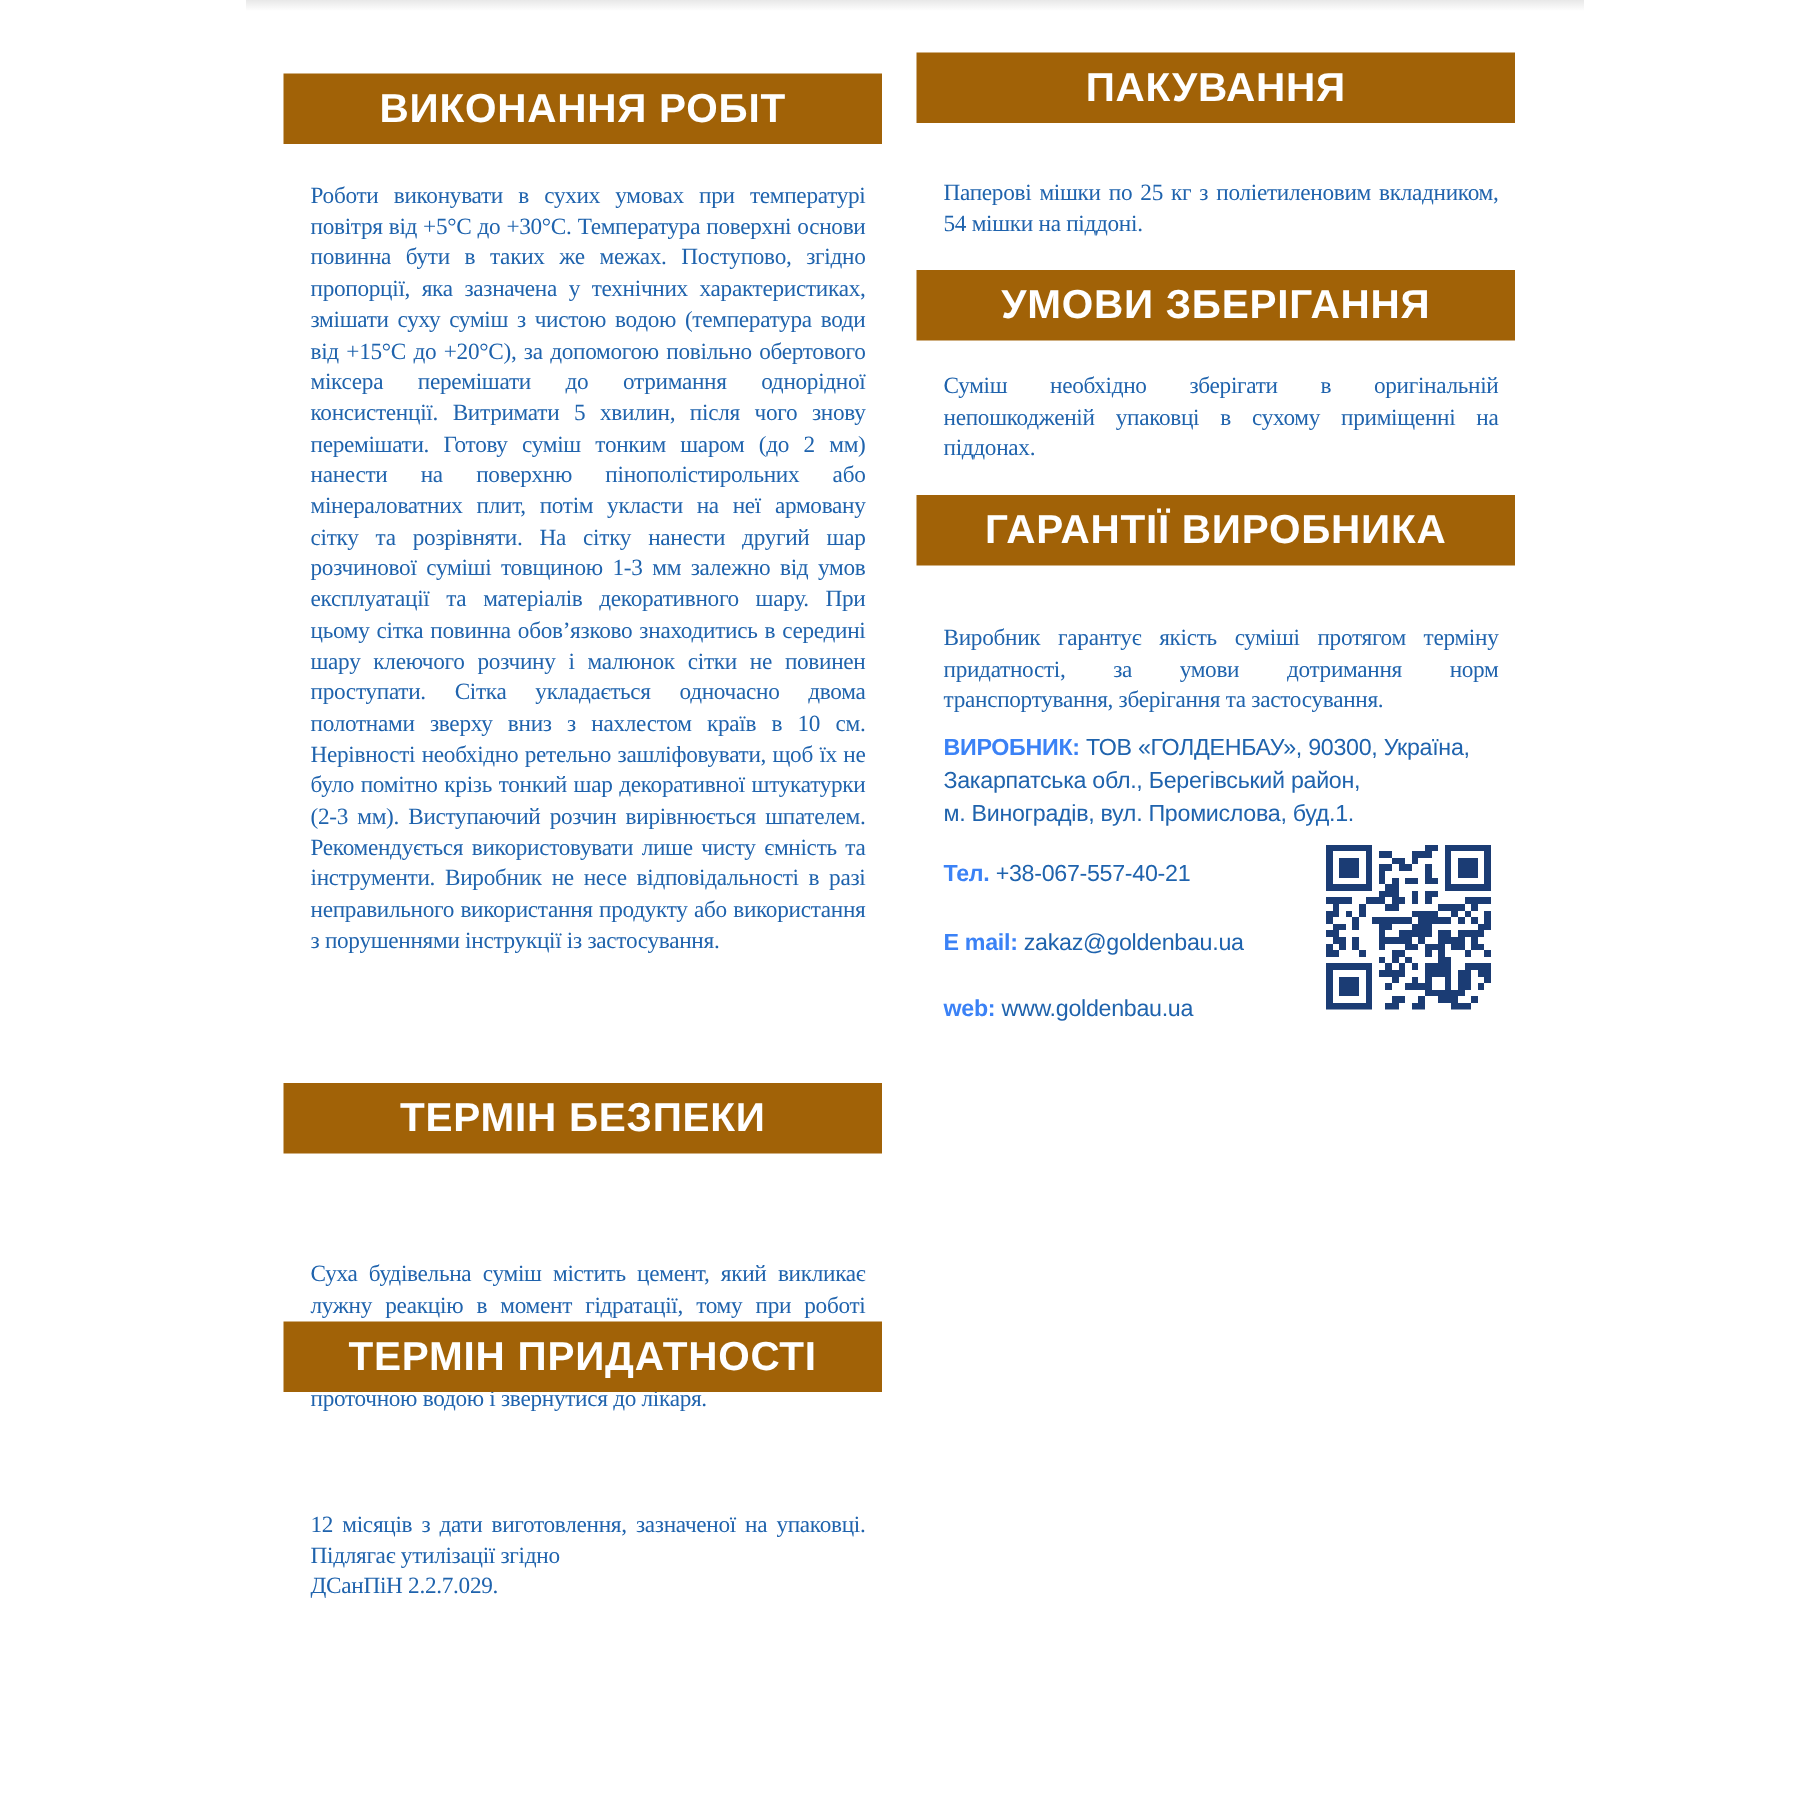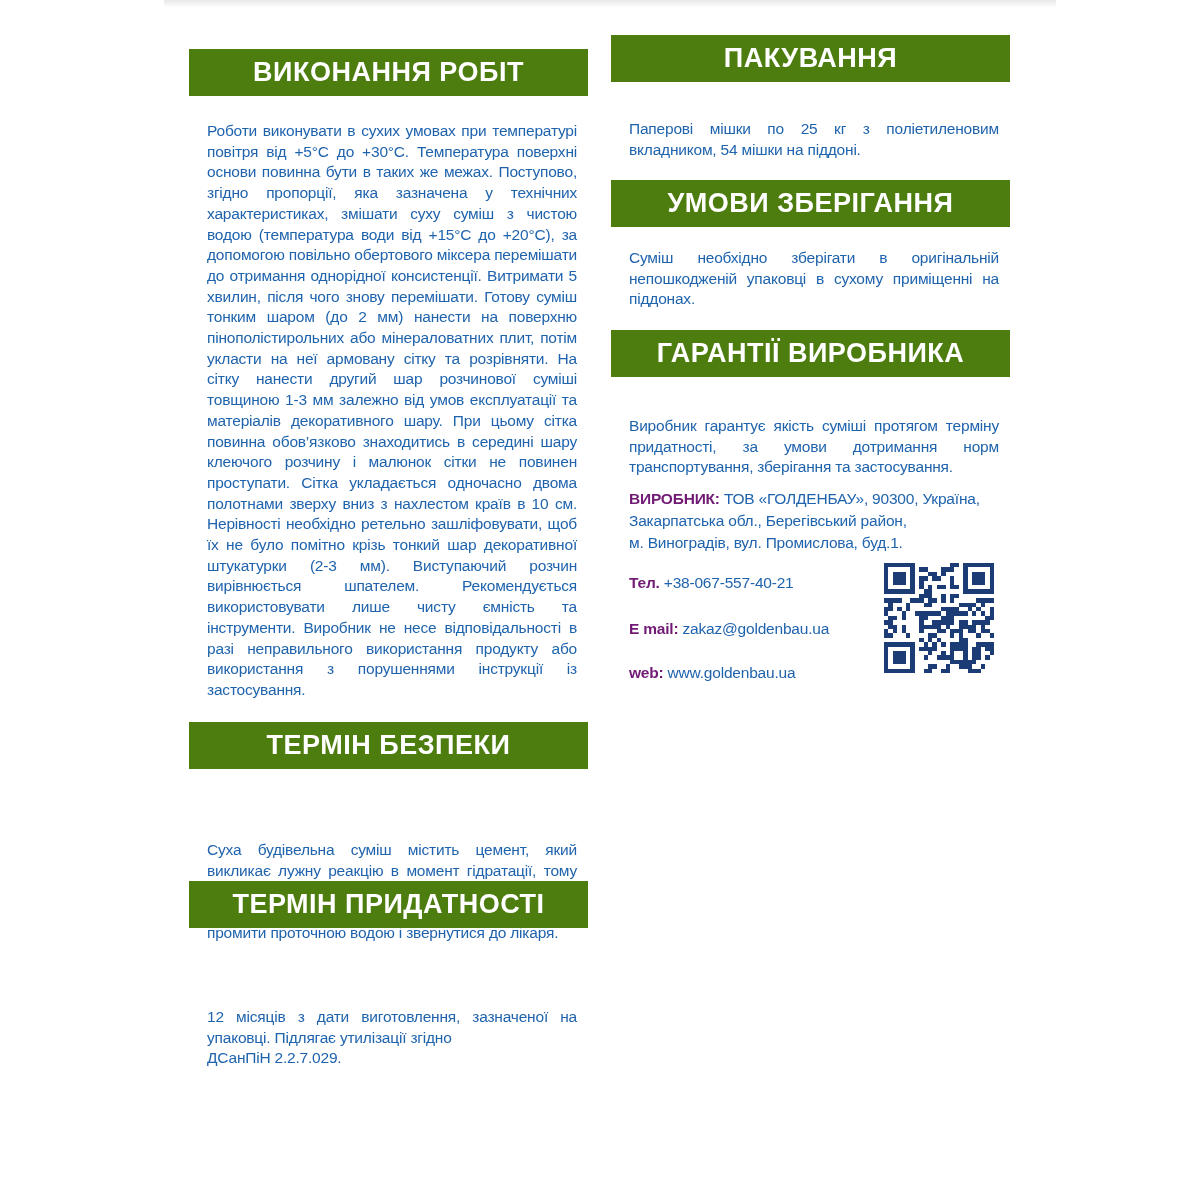--- a/index.html
+++ b/index.html
@@ -18,41 +18,42 @@
     left: 164px; top: 0; width: 892px; height: 7px;
     background: linear-gradient(to bottom, #e2e2e2, #fdfdfd);
     opacity: .8;
   }
   .col { position: absolute; width: 399px; }
   .col-left  { left: 189px; top: 0; }
   .col-right { left: 611px; top: 0; }
   .hdr {
     position: absolute;
     left: 0; width: 399px; height: 47px;
-    background: #4d7c0f;
+    background: #a16207;
     color: #ffffff;
     font-weight: bold;
     font-size: 27px;
     letter-spacing: 0.5px;
     text-align: center;
     line-height: 47px;
     white-space: nowrap;
   }
   .body-text {
     position: absolute;
     left: 0; width: 399px;
     padding: 0 11px 0 18px;
     color: #1f63ad;
     font-size: 15.5px;
     letter-spacing: -0.2px;
     line-height: 20.7px;
     text-align: justify;
+    font-family: Liberation Serif, serif;
   }
   .pre { white-space: pre-line; }
-  .label { color: #701a75; font-weight: bold; }
+  .label { color: #3b82f6; font-weight: bold; }
   .contact-row {
     position: absolute;
     left: 18px;
     color: #1f63ad;
     font-size: 15.5px;
     letter-spacing: -0.2px;
     line-height: 21px;
   }
   .manufacturer { line-height: 22px; }
   .qr {

